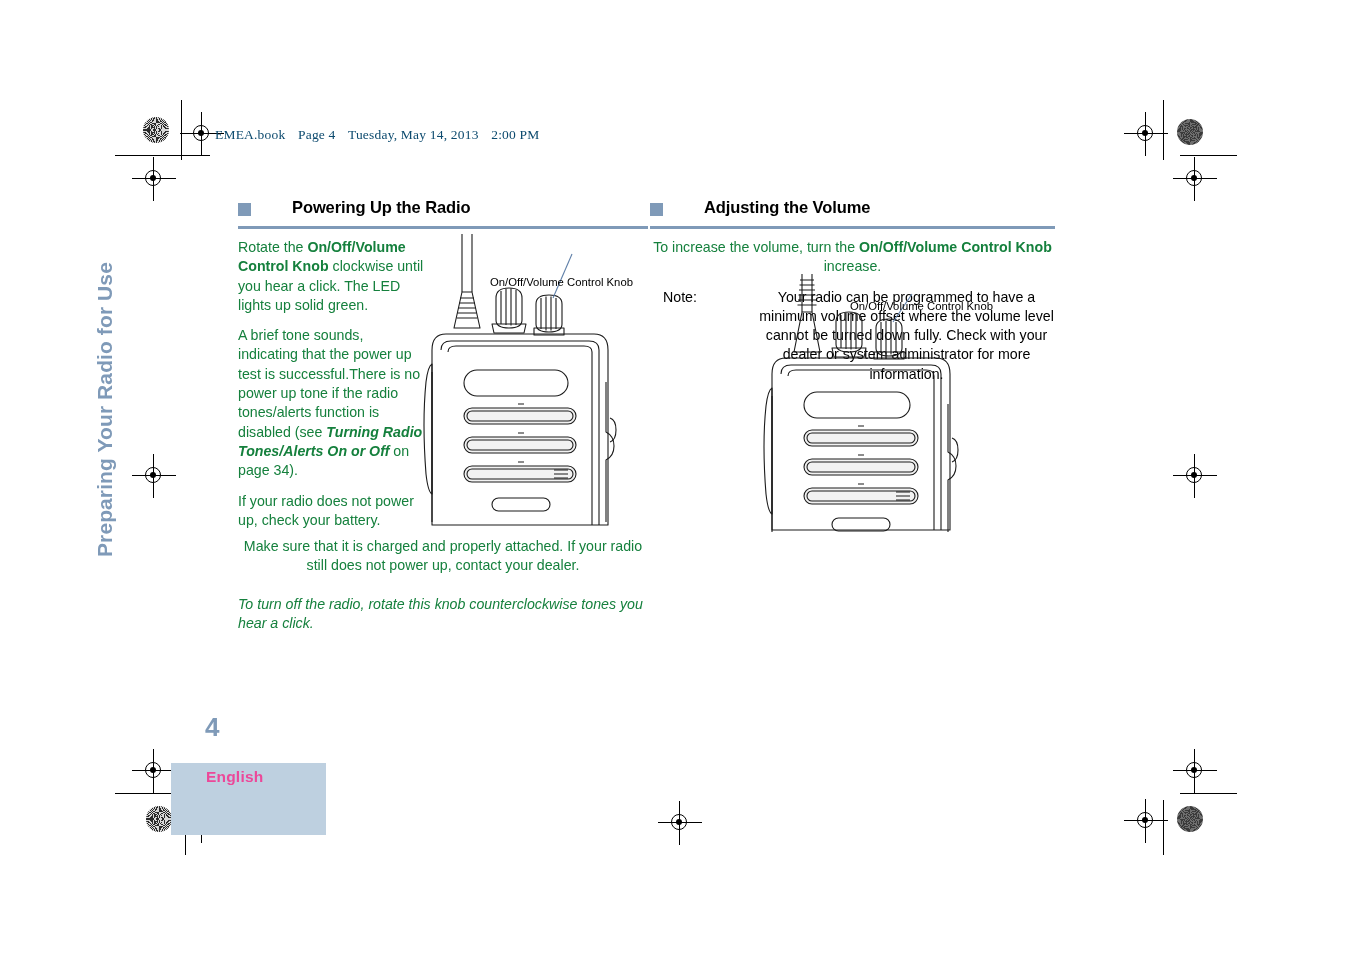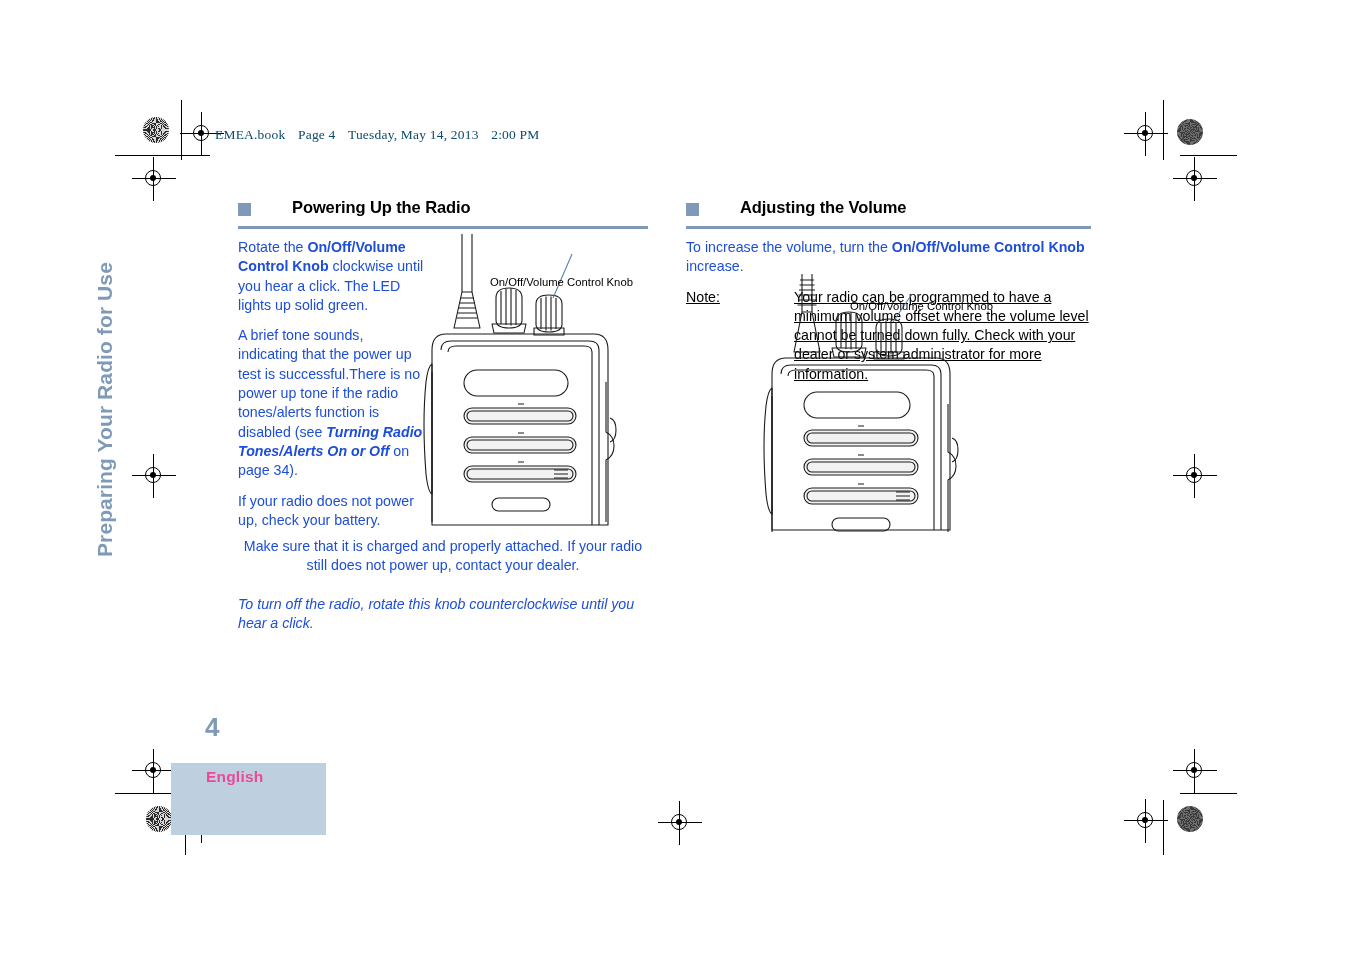--- a/index.html
+++ b/index.html
@@ -131,21 +131,21 @@
     color: #ec4899;
     letter-spacing: 0.2px;
   }
 
   
   .col {
     position: absolute;
     top: 198px;
   }
   .col-left  { left: 238px; width: 410px; }
-  .col-right { left: 686px; width: 405px; }
+  .col-right { left: 650px; width: 405px; text-align: center; }
 
   .sechead {
     position: relative;
     height: 34px;
     margin-bottom: 6px;
   }
   .sechead .bullet {
     position: absolute;
     left: 0; top: 5px;
     width: 13px; height: 13px;
@@ -167,35 +167,34 @@
     bottom: 3px;
     width: 100%;
     height: 3px;
     background: #7f9ab8;
   }
 
   p.body {
     margin: 0 0 11px 0;
     font-size: 14.2px;
     line-height: 19.3px;
-    color: #1d4ed8;
+    color: #15803d;
   }
   p.body.italic { font-style: italic; }
   .b  { font-weight: bold; }
   .bi { font-weight: bold; font-style: italic; }
 
   
   .narrow { width: 186px; }
 
   .note-row {
     display: flex;
     font-size: 14.2px;
     line-height: 19.3px;
     margin-top: 10px;
-    text-decoration: underline;
   }
   .note-row .note-label {
     width: 60px;
     flex: 0 0 60px;
   }
   .note-row .note-text { flex: 1 1 auto; margin-left: 48px; }
 
   
   .fig {
     position: absolute;
@@ -322,21 +321,21 @@
     </div>
 
     <p class="body narrow"><span>Rotate the </span><span class="b">On/Off/Volume Control Knob</span><span> clockwise until you hear a click. The LED lights up solid green.</span></p>
 
     <p class="body narrow"><span>A brief tone sounds, indicating that the power up test is successful.There is no power up tone if the radio tones/alerts function is disabled (see </span><span class="bi">Turning Radio Tones/Alerts On or Off</span><span> on page 34).</span></p>
 
     <p class="body narrow">If your radio does not power up, check your battery.</p>
 
     <p class="body" style="margin-top:-4px;text-align:center;">Make sure that it is charged and properly attached. If your radio still does not power up, contact your dealer.</p>
 
-    <p class="body italic" style="margin-top:19px;">To turn off the radio, rotate this knob counterclockwise until you hear a click.</p>
+    <p class="body italic" style="margin-top:19px;">To turn off the radio, rotate this knob counterclockwise tones you hear a click.</p>
   </div>
 
   <div class="fig fig-left">
     <svg width="240" height="300" viewBox="0 0 240 300" xmlns="http://www.w3.org/2000/svg">
       <g fill="none" stroke="#1b1b1b" stroke-width="1.1" stroke-linejoin="round">
 
         <path d="M42 2 L42 60"></path>
         <path d="M52 2 L52 60"></path>
         <path d="M42 60 L34 96 L60 96 L52 60 Z"></path>
         <path d="M40 66 L54 66 M39 71 L55 71 M38.3 76 L55.7 76 M37.5 81 L56.5 81 M36.7 86 L57.3 86"></path>

